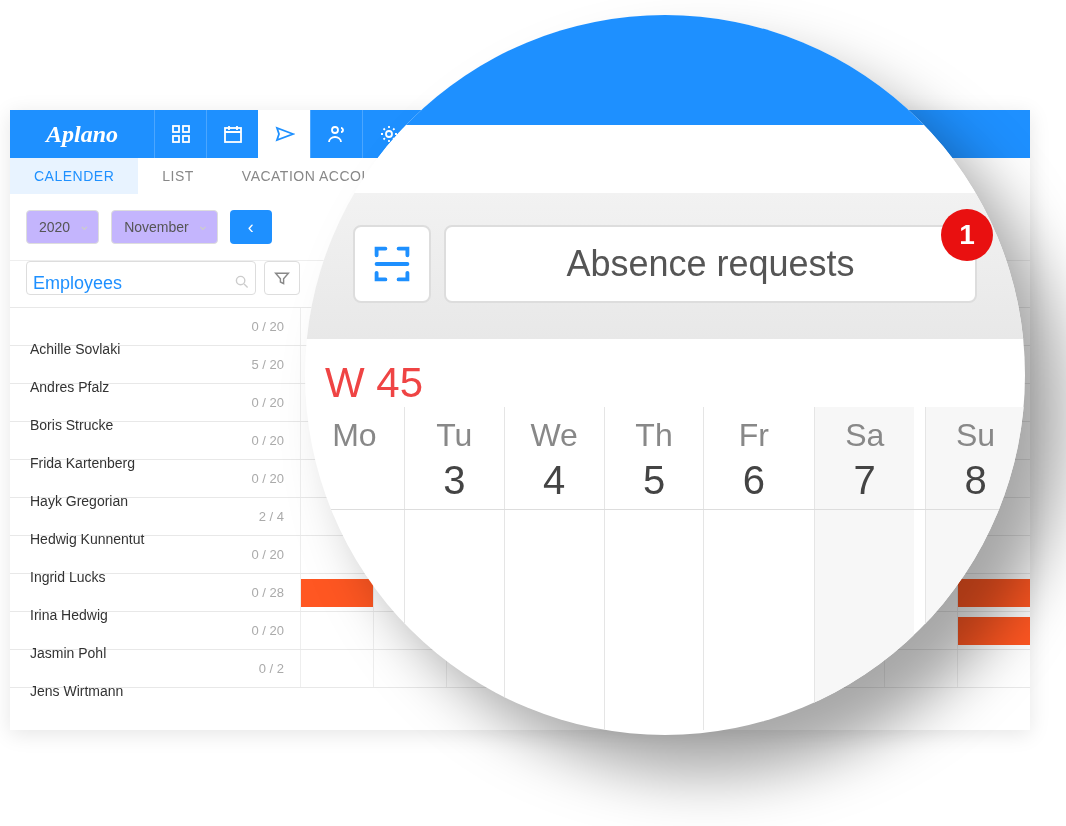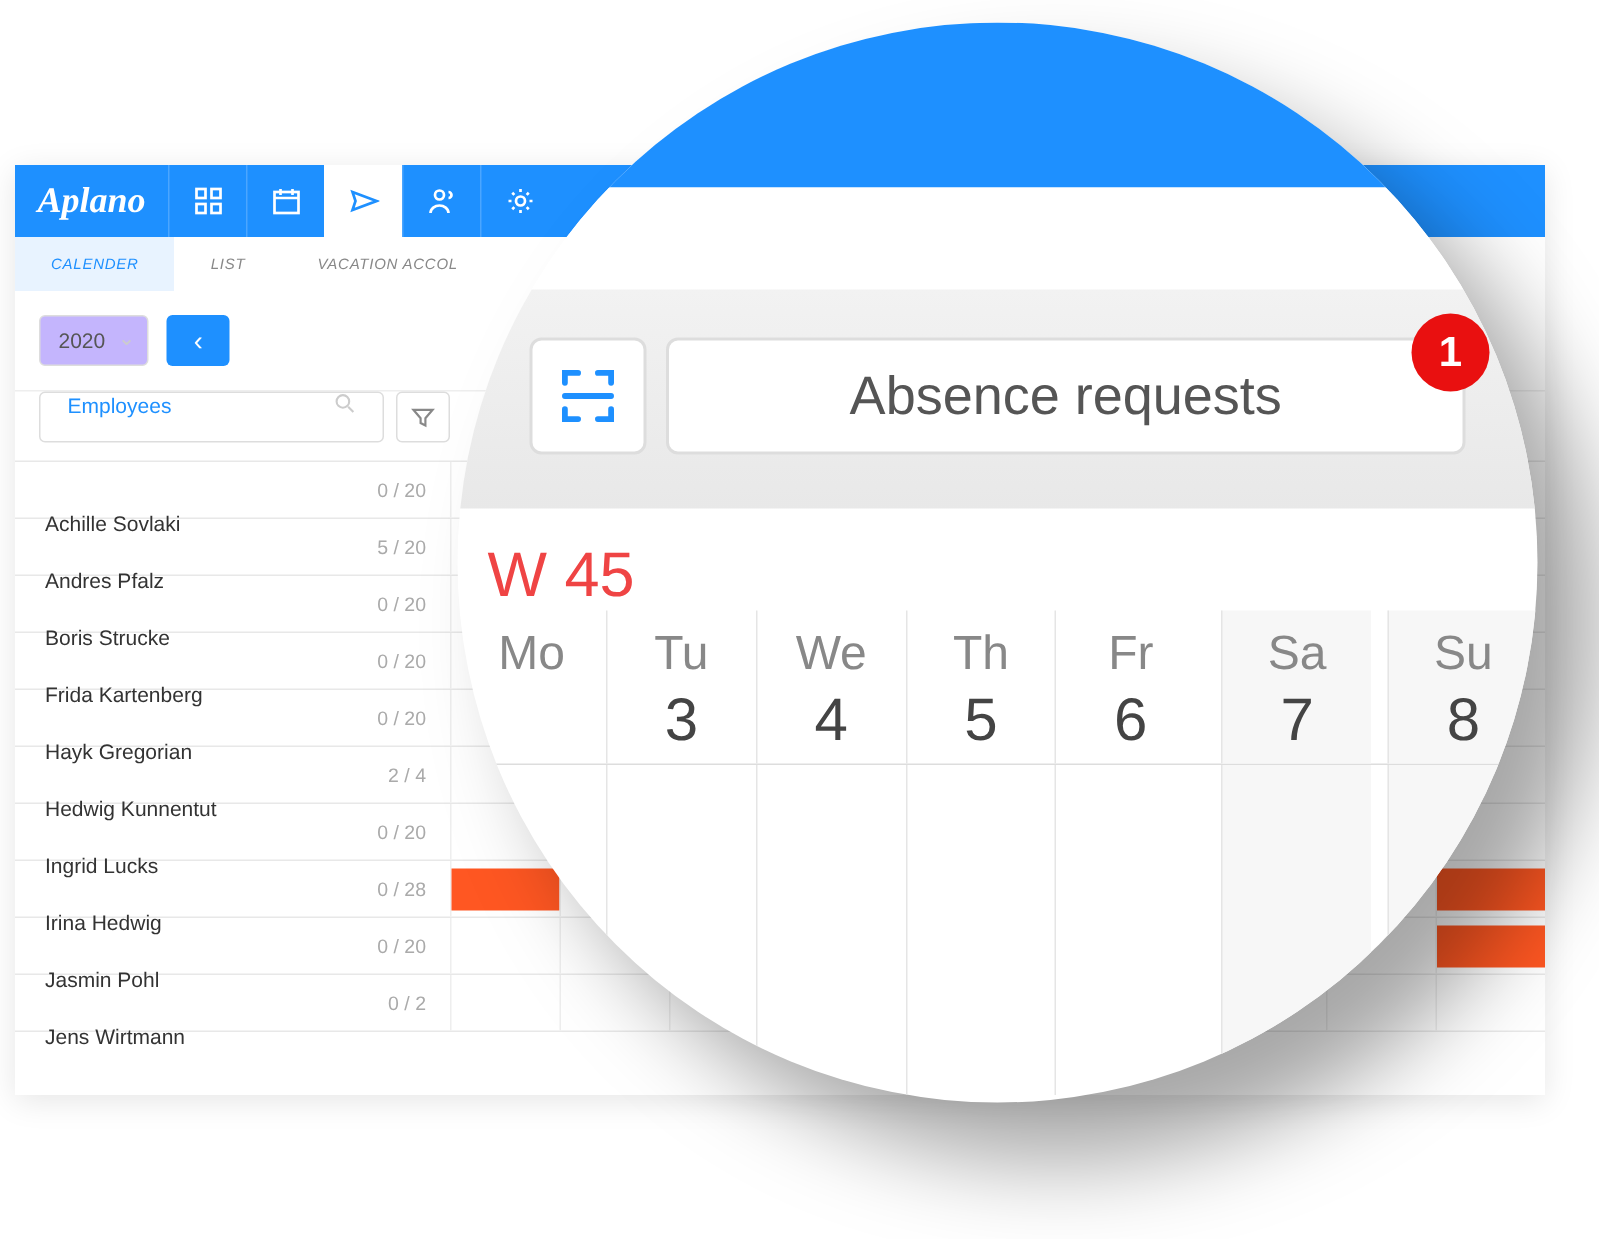--- a/index.html
+++ b/index.html
@@ -21,21 +21,21 @@
   display: flex;
   align-items: center;
   gap: 0;
 }
 .logo {
   font-family: cursive;
   font-style: italic;
   color: #fff;
   font-size: 24px;
   font-weight: 600;
-  padding: 0 15px;
+  padding: 0 36px;
 }
 .top-icon {
   width: 52px;
   height: 48px;
   display: flex;
   align-items: center;
   justify-content: center;
   color: #fff;
   border-left: 1px solid rgba(255,255,255,0.2);
 }
@@ -43,23 +43,22 @@
 .tabs {
   display: flex;
   height: 36px;
   background: #fff;
 }
 .tab {
   padding: 0 24px;
   display: flex;
   align-items: center;
   color: #888;
-  font-size: 10px;
+  font-size: 14px;
   letter-spacing: 0.5px;
-  font-style: italic;
 }
 .tab.active { background: #e8f3ff; color: #1e90ff; }
 .controls {
   padding: 16px;
   display: flex;
   gap: 12px;
   align-items: center;
   border-bottom: 1px solid #eee;
 }
 .select {
@@ -96,24 +95,24 @@
   padding: 0 16px 12px 16px;
   display: flex;
   gap: 8px;
 }
 .search-box {
   flex: 0 0 230px;
   height: 34px;
   border: 1px solid #ddd;
   border-radius: 4px;
   display: flex;
-  align-items: flex-start;
-  padding: 0 18px;
+  align-items: flex-end;
+  padding: 0 6px;
   color: #1e90ff;
-  font-size: 14px;
+  font-size: 18px;
 }
 .search-box .si { margin-left: auto; color: #ccc; }
 .filter-btn {
   width: 36px;
   height: 34px;
   border: 1px solid #ddd;
   border-radius: 4px;
   display: flex;
   align-items: center;
   justify-content: center;
@@ -291,20 +290,23 @@
   </div>
   <div class="tabs">
     <div class="tab active">CALENDER</div>
     <div class="tab">LIST</div>
     <div class="tab">VACATION ACCOL</div>
   </div>
   <div class="controls">
     <div class="select">
         <span>2020</span>
       </div>
+    <div class="select">
+        <span>November</span>
+      </div>
     <div class="nav-btn">‹</div>
   </div>
   <div class="filter-row">
     <div class="search-box">
       <span>Employees</span>
       <span class="si">
         <svg width="14" height="14" viewBox="0 0 20 20" fill="none" stroke="currentColor" stroke-width="2">
             <circle cx="8" cy="8" r="6"></circle>
             <path d="M13 13l5 5"></path>
           </svg>

